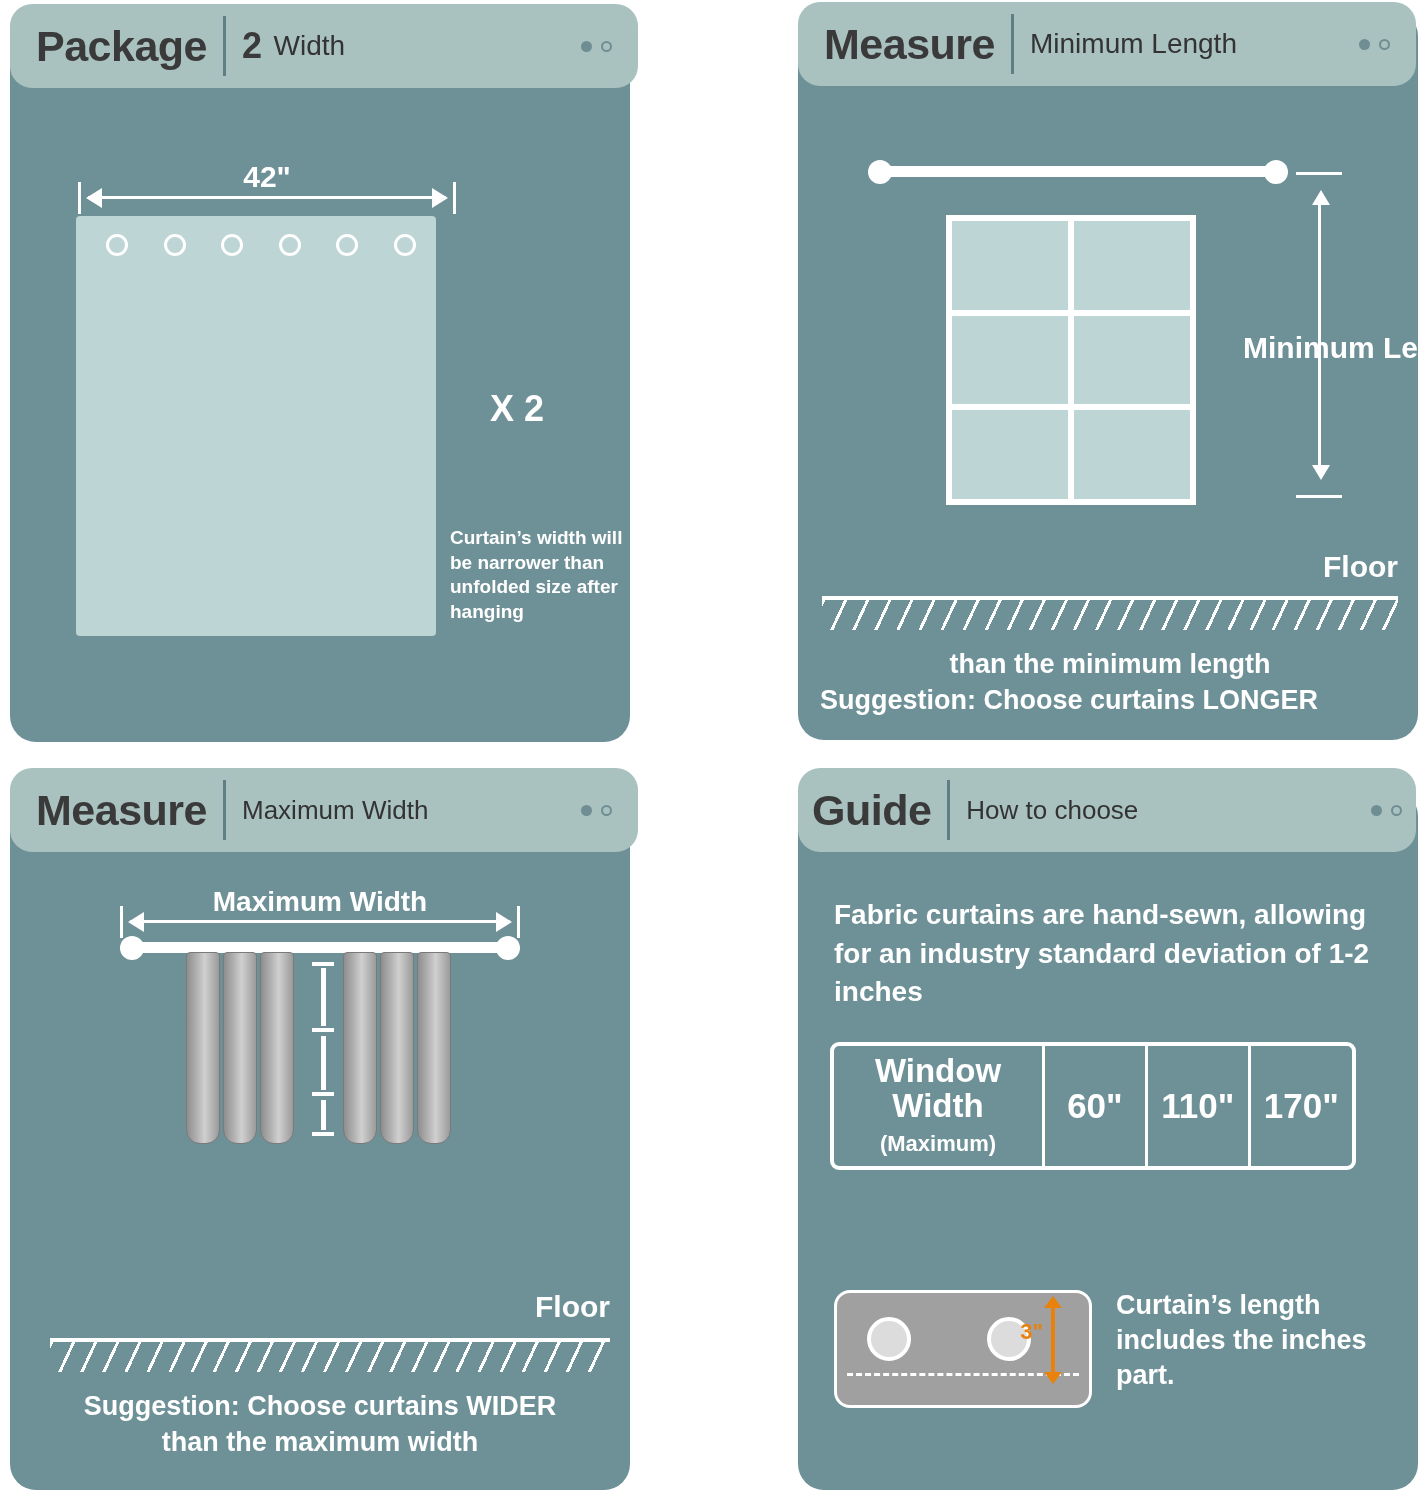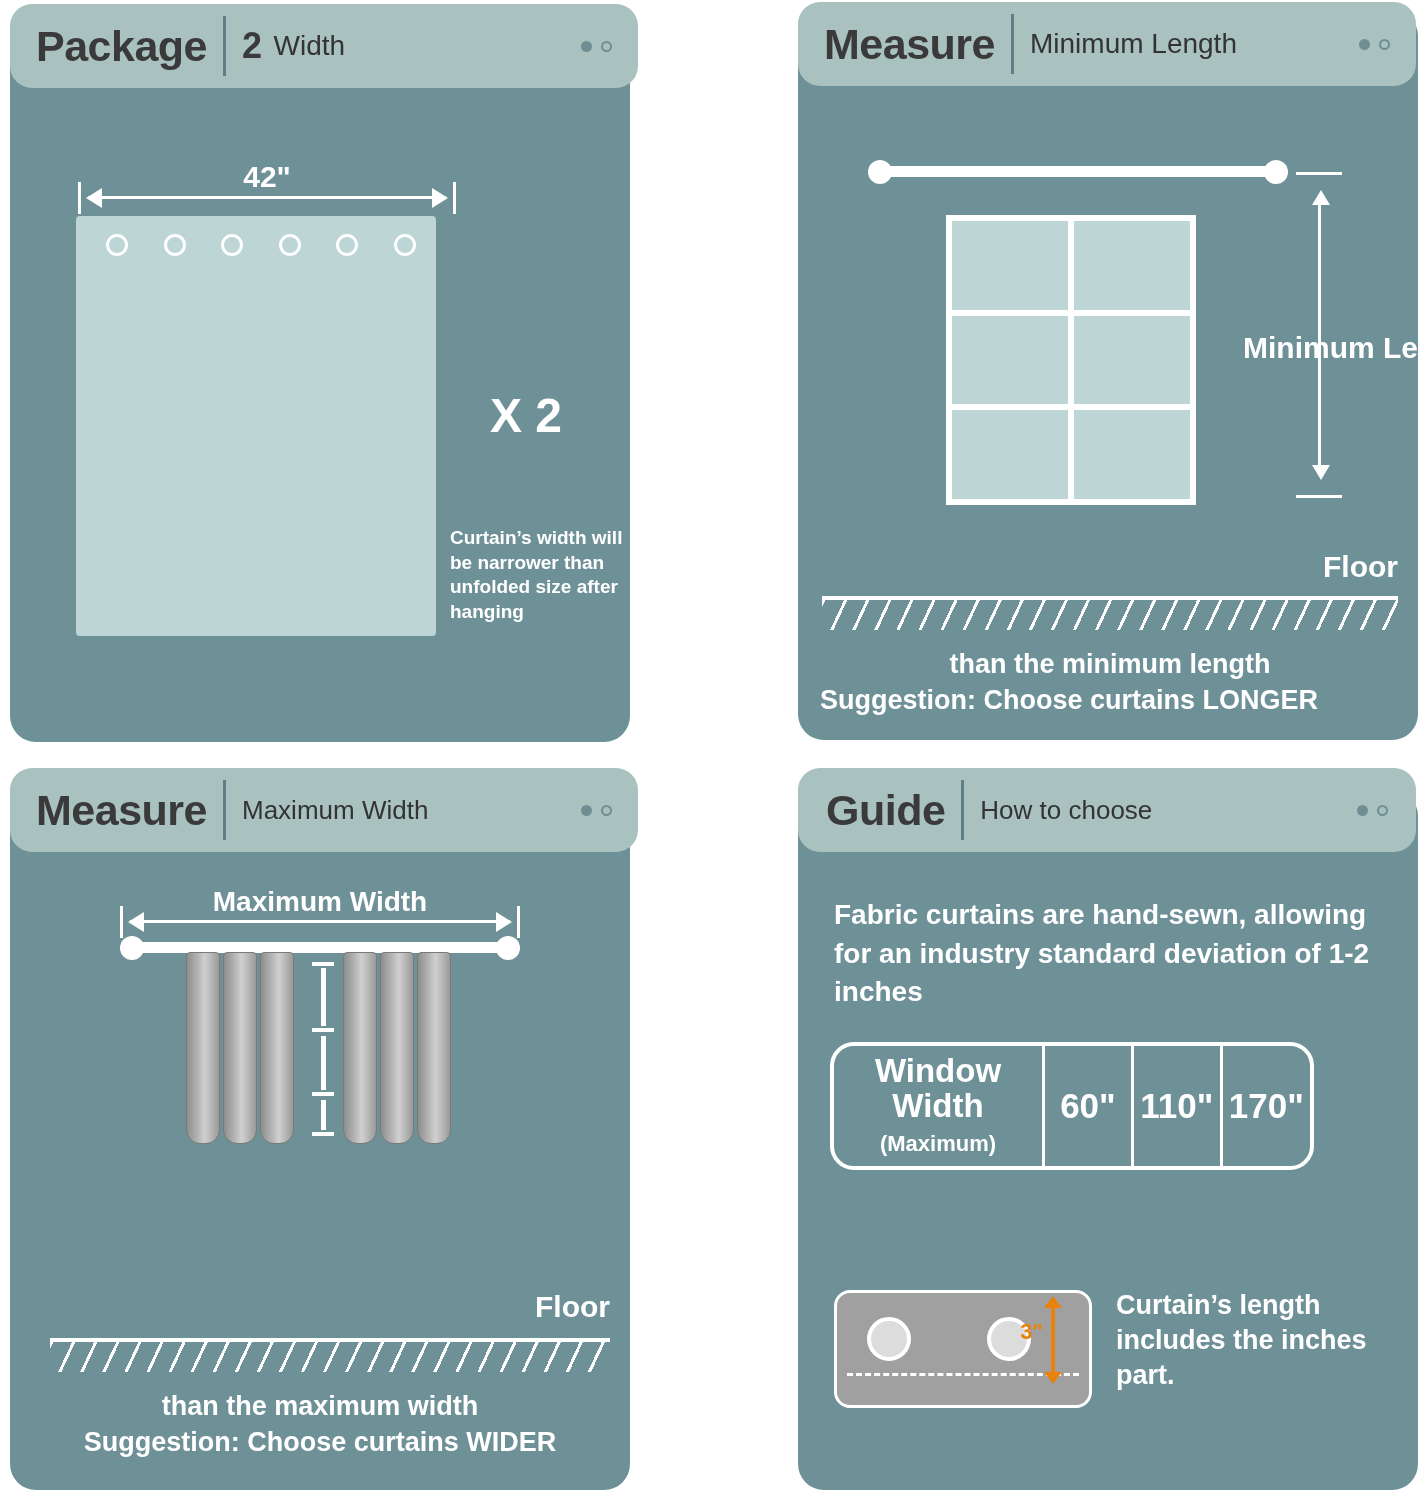--- a/index.html
+++ b/index.html
@@ -137,21 +137,21 @@
     text-align: center;
     top: -6px;
     font-size: 30px;
     font-weight: bold;
     color: #ffffff;
   }
   .x2 {
     position: absolute;
     left: 480px;
     top: 362px;
-    font-size: 48px;
+    font-size: 36px;
     font-weight: bold;
     color: #ffffff;
   }
   .note-narrow {
     position: absolute;
     left: 440px;
     top: 500px;
     width: 186px;
     font-size: 19px;
     font-weight: bold;
@@ -286,34 +286,34 @@
   }
   .topdim .dim-label { font-size: 28px; top: -4px; }
   .vbar {
     position: absolute; left: 306px; top: 172px; width: 14px; height: 174px;
   }
   .vbar .seg { position: absolute; left: 5px; width: 5px; background: #ffffff; }
   .vbar .cap { position: absolute; left: -4px; width: 22px; height: 4px; background: #ffffff; }
 
   
   #card4 { left: 84px; top: 22px; width: 620px; height: 700px; }
-  #card4 .header { left: 0; top: -22px; width: 618px; height: 84px; padding: 0 28px; }
+  #card4 .header { left: 0; top: -22px; width: 618px; height: 84px; padding: 0 14px; }
   #card4 .h-title { font-size: 43px; }
   #card4 .h-sub { font-size: 26px; }
 
   .guide-note {
     position: absolute;
     left: 36px; top: 106px; width: 560px;
     font-size: 28px; font-weight: bold; color: #ffffff; line-height: 1.38;
   }
   .gtable {
     position: absolute;
-    left: 32px; top: 252px; width: 484px;
+    left: 32px; top: 252px; width: 526px;
     border: 4px solid #ffffff;
-    border-radius: 24px;
+    border-radius: 9px;
     box-sizing: border-box;
     overflow: hidden;
   }
   .gtable table {
     width: 100%;
     border-collapse: collapse;
     table-layout: fixed;
   }
   .gtable td {
     border: 3px solid #ffffff;
@@ -533,22 +533,22 @@
         <span class="cap" style="top:170px;"></span>
       </div>
 
       <div class="floor-label" style="left:400px; top:500px; width:200px; text-align:right;">Floor</div>
       <div class="floor" style="left:40px; top:548px; width:560px;">
         <span class="fl-top"></span>
         <span class="hatch"></span>
       </div>
 
       <div class="suggestion" style="left:20px; top:598px; width:580px;">
+        <div style="text-align:center;">Suggestion: Choose curtains WIDER</div>
         <div style="text-align:center;">than the maximum width</div>
-        <div style="text-align:center;">Suggestion: Choose curtains WIDER</div>
       </div>
 
     </div>
   </div>
 
   <div class="cell">
     <div class="card" id="card4">
 
       <div class="header">
         <span class="h-title">Guide</span>

